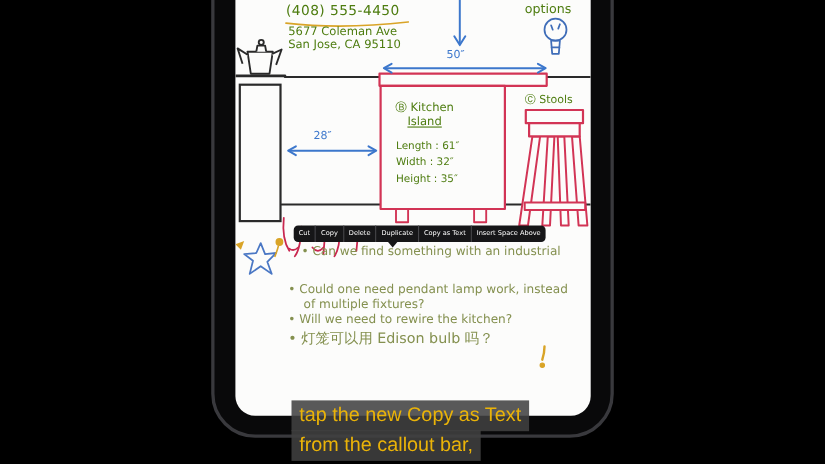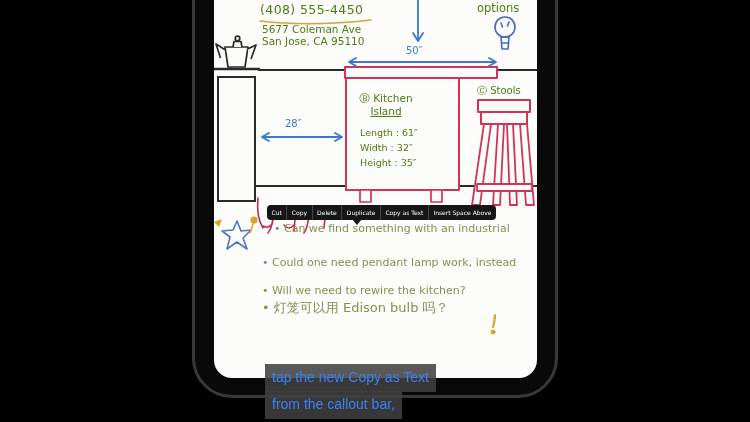--- a/index.html
+++ b/index.html
@@ -47,22 +47,22 @@
   .callout .item{
     color:#fff;font-size:6px;line-height:15px;padding:0 4.5px;white-space:nowrap;cursor:default;
   }
   .callout .item + .item{border-left:1px solid #454549;}
   .callout-pointer{
     position:absolute;left:138px;top:219px;width:0;height:0;z-index:5;
     border-left:5px solid transparent;border-right:5px solid transparent;border-top:6px solid #161618;
   }
   
   .caption-line{
-    position:absolute;z-index:10;color:#3b82f6;background:rgba(64,64,64,.87);
-    font-family:"Liberation Sans",sans-serif;font-size:14px;line-height:25px;
+    position:absolute;z-index:10;color:#eab308;background:rgba(64,64,64,.87);
+    font-family:"Liberation Sans",sans-serif;font-size:18px;line-height:25px;
     padding:1px 7px 2px;white-space:nowrap;
   }
   .cap1{left:265px;top:364px;}
   .cap2{left:265px;top:391px;}
 </style>
 </head>
 <body>
 
 <div class="device"></div>
 
@@ -163,20 +163,21 @@
   </div>
   <div class="hw blue specs">
     <div>Length : 61″</div>
     <div>Width : 32″</div>
     <div>Height : 35″</div>
   </div>
   <div class="hw blue stools">Ⓒ Stools</div>
 
   <div class="hw olive q q1a">• Can we find something with an industrial</div>
   <div class="hw olive q q2a">• Could one need pendant lamp work, instead</div>
+  <div class="hw olive q q2b">of multiple fixtures?</div>
   <div class="hw olive q q3">• Will we need to rewire the kitchen?</div>
   <div class="hw olive q4">• 灯笼可以用 Edison bulb 吗？</div>
 
   <div class="callout">
     <div class="item">Cut</div>
     <div class="item">Copy</div>
     <div class="item">Delete</div>
     <div class="item">Duplicate</div>
     <div class="item">Copy as Text</div>
     <div class="item">Insert Space Above</div>

